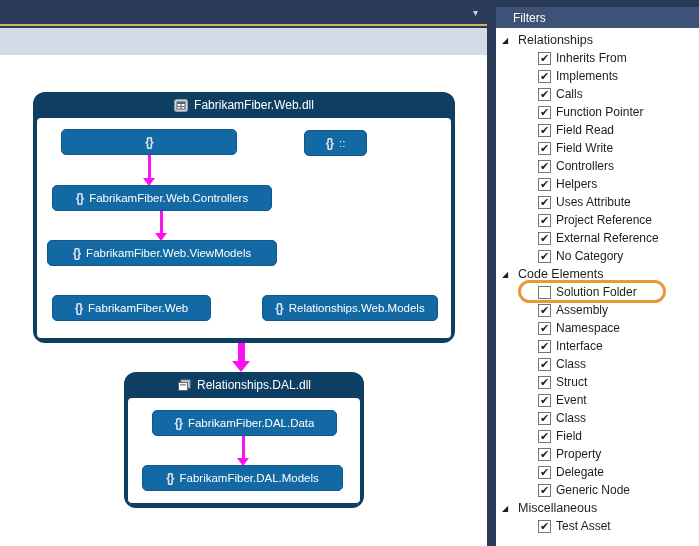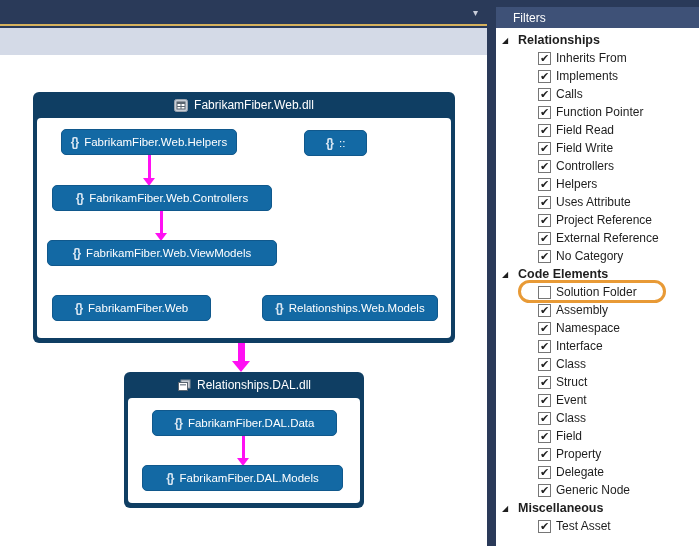--- a/index.html
+++ b/index.html
@@ -9,21 +9,21 @@
 
   
   .top-bar { position:absolute; left:0; top:0; width:487px; height:26px;
     background:#2A3A59; border-bottom:2px solid #D6B15C; }
   .dd-arrow { position:absolute; right:9px; top:8px; color:#C9CEDA; font-size:10px;
     line-height:10px; cursor:default; }
   .sub-bar { position:absolute; left:0; top:28px; width:487px; height:27px; background:#D4DAE7; }
   .canvas { position:absolute; left:0; top:55px; width:487px; height:491px; background:#fff; }
 
   
-  .gcontainer { position:absolute; background:#0F3E63; border-radius:6px; }
+  .gcontainer { position:absolute; background:#0F3E63; border-radius:12px; }
   .chead { height:26px; display:flex; align-items:center; justify-content:center;
     gap:6px; color:#fff; font-size:12px; }
   .cbody { position:absolute; left:4px; right:4px; top:26px; bottom:5px;
     background:#fff; border-radius:4px; }
 
   
   .node { position:absolute; height:26px; background:#1369A4; border:1px solid #10588C;
     border-radius:5px; color:#fff; font-size:11.5px; display:flex; align-items:center;
     justify-content:center; gap:6px; z-index:3; white-space:nowrap; }
   .ns { color:#D8E6F2; font-size:12px; font-weight:bold; letter-spacing:-1px; }
@@ -42,21 +42,21 @@
   
   .panel { position:absolute; left:487px; top:0; width:212px; height:546px; background:#2A3A59; }
   .panel-header { position:absolute; left:9px; top:7px; right:0; height:21px;
     background:#3E5177; color:#FFFFFF; font-size:12px; display:flex; align-items:center;
     padding-left:17px; }
   .panel-body { position:absolute; left:9px; top:28px; right:0; bottom:0;
     background:#FFFFFF; padding-top:3px; }
   .srow { height:18px; display:flex; align-items:center; padding-left:6px;
     color:#1E1E1E; font-size:12.5px; cursor:default; }
   .tri { font-size:8px; color:#1E1E1E; width:12px; }
-  .slbl { margin-left:4px;font-weight:bold; }
+  .slbl { margin-left:4px; }
   .frow { position:relative; height:18px; display:flex; align-items:center;
     padding-left:42px; color:#1E1E1E; font-size:12px; }
   .cb { width:13px; height:13px; background:#fff; border:1px solid #767676;
     display:inline-flex; align-items:center; justify-content:center; margin-right:5px;
     font-size:11px; line-height:11px; color:#1E1E1E; }
   .cb[data-checked="false"] .ck { visibility:hidden; }
   .ring { position:absolute; left:22px; top:-3px; width:148px; height:23px;
     border:3px solid #E89A36; border-radius:12px; pointer-events:none; }
 
   
@@ -95,21 +95,20 @@
           <rect x="1.5" y="3.5" width="9" height="8" fill="#FFFFFF" stroke="#5A6570"></rect>
           <rect x="3" y="5" width="6" height="1.5" fill="#8A939E"></rect>
         </svg>
         <span>Relationships.DAL.dll</span>
       </div>
       <div class="cbody"></div>
     </div>
 
     <div class="node" style="left:61px; top:74px; width:176px;">
       <span class="ns">{}</span>
-      <span>FabrikamFiber.Web.Helpers</span>
     </div>
     <div class="node" style="left:304px; top:75px; width:63px;">
       <span class="ns">{}</span>
       <span>::</span>
     </div>
     <div class="node" style="left:52px; top:130px; width:220px;">
       <span class="ns">{}</span>
       <span>FabrikamFiber.Web.Controllers</span>
     </div>
     <div class="node" style="left:47px; top:185px; width:230px;">

